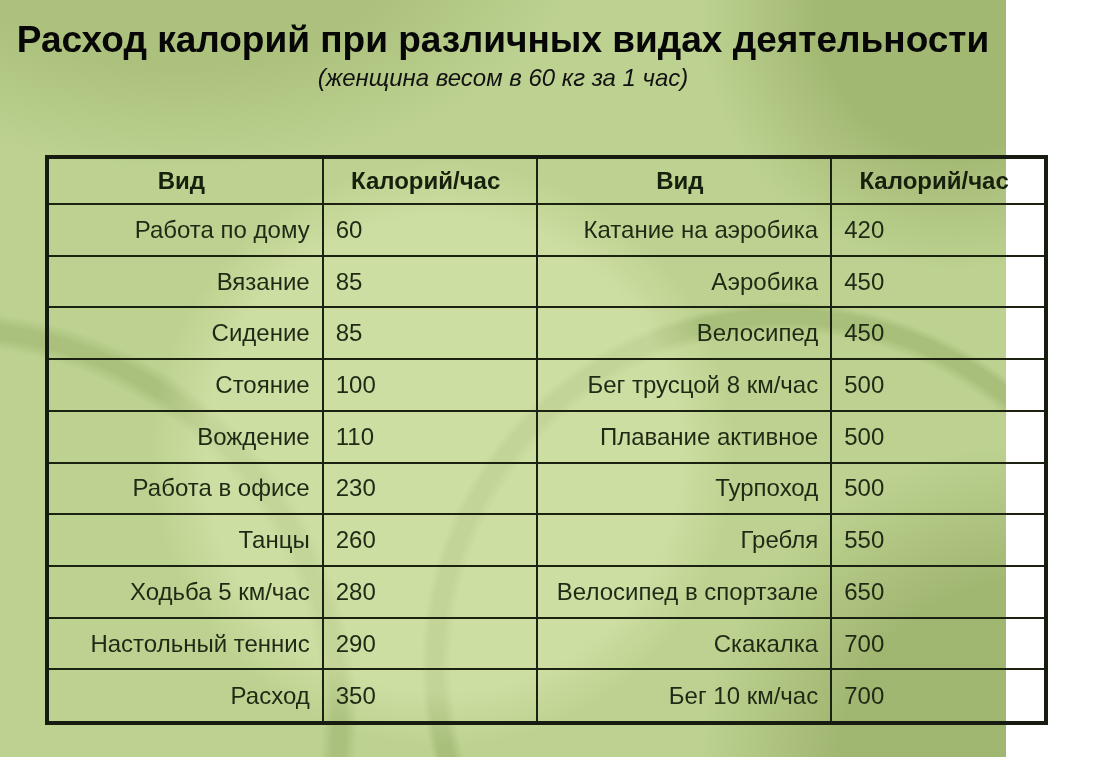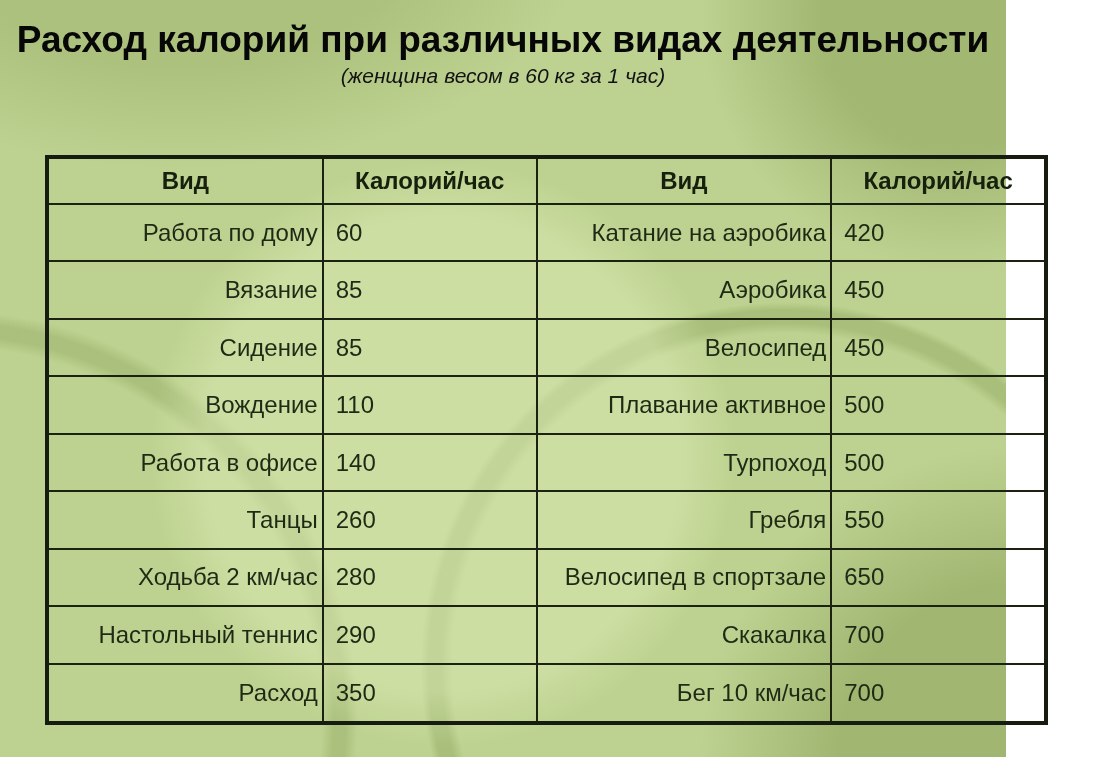--- a/index.html
+++ b/index.html
@@ -31,40 +31,40 @@
     text-align:center;
     font-size:37px;line-height:1.1;
     font-weight:700;
     color:#070707;
     letter-spacing:0px;
   }
   .subtitle{
     position:absolute;left:0;right:0;top:64px;
     text-align:center;
     font-style:italic;
-    font-size:21px;
+    font-size:24px;
     color:#121212;
   }
   table.cal{
     position:absolute;
     left:45px;top:155px;
     width:1003px;height:570px;
     border-collapse:collapse;
     table-layout:fixed;
     background:transparent;
   }
   table.cal col.c1{width:27.6%;}
   table.cal col.c2{width:21.4%;}
   table.cal col.c3{width:29.5%;}
   table.cal col.c4{width:21.5%;}
   table.cal th, table.cal td{
     border:2px solid #1b2212;
     color:#1f2a15;
     font-size:24px;
-    padding:0 4px 0 12px;
+    padding:0 12px 0 12px;
     white-space:nowrap;
     overflow:hidden;
   }
   table.cal{border:4px solid #161c10;}
   table.cal th{
     font-weight:700;
     text-align:center;
     color:#16200c;
     height:44px;
     padding-left:4px;
@@ -109,39 +109,45 @@
           <td class="act">Аэробика</td>
           <td class="num">450</td>
         </tr>
         <tr>
           <td class="act">Сидение</td>
           <td class="num">85</td>
           <td class="act">Велосипед</td>
           <td class="num">450</td>
         </tr>
         <tr>
+          <td class="act">Стояние</td>
+          <td class="num">100</td>
+          <td class="act">Бег трусцой 8 км/час</td>
+          <td class="num">500</td>
+        </tr>
+        <tr>
           <td class="act">Вождение</td>
           <td class="num">110</td>
           <td class="act">Плавание активное</td>
           <td class="num">500</td>
         </tr>
         <tr>
           <td class="act">Работа в офисе</td>
-          <td class="num">140</td>
+          <td class="num">230</td>
           <td class="act">Турпоход</td>
           <td class="num">500</td>
         </tr>
         <tr>
           <td class="act">Танцы</td>
           <td class="num">260</td>
           <td class="act">Гребля</td>
           <td class="num">550</td>
         </tr>
         <tr>
-          <td class="act">Ходьба 2 км/час</td>
+          <td class="act">Ходьба 5 км/час</td>
           <td class="num">280</td>
           <td class="act">Велосипед в спортзале</td>
           <td class="num">650</td>
         </tr>
         <tr>
           <td class="act">Настольный теннис</td>
           <td class="num">290</td>
           <td class="act">Скакалка</td>
           <td class="num">700</td>
         </tr>

